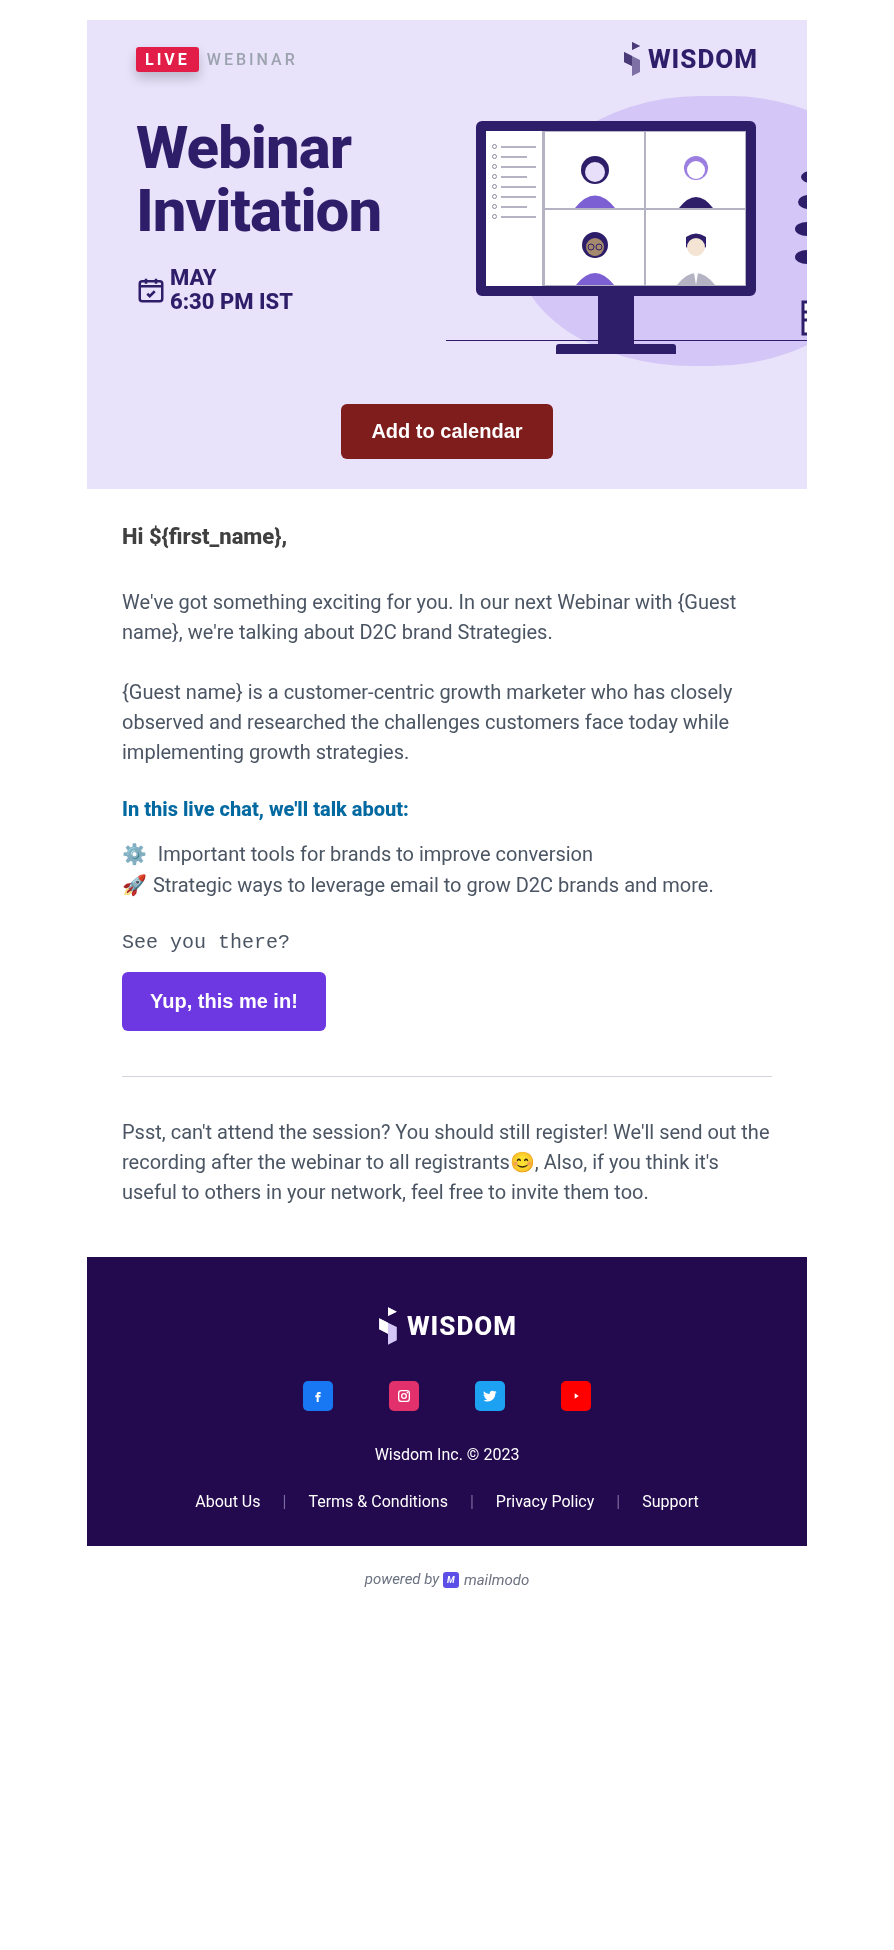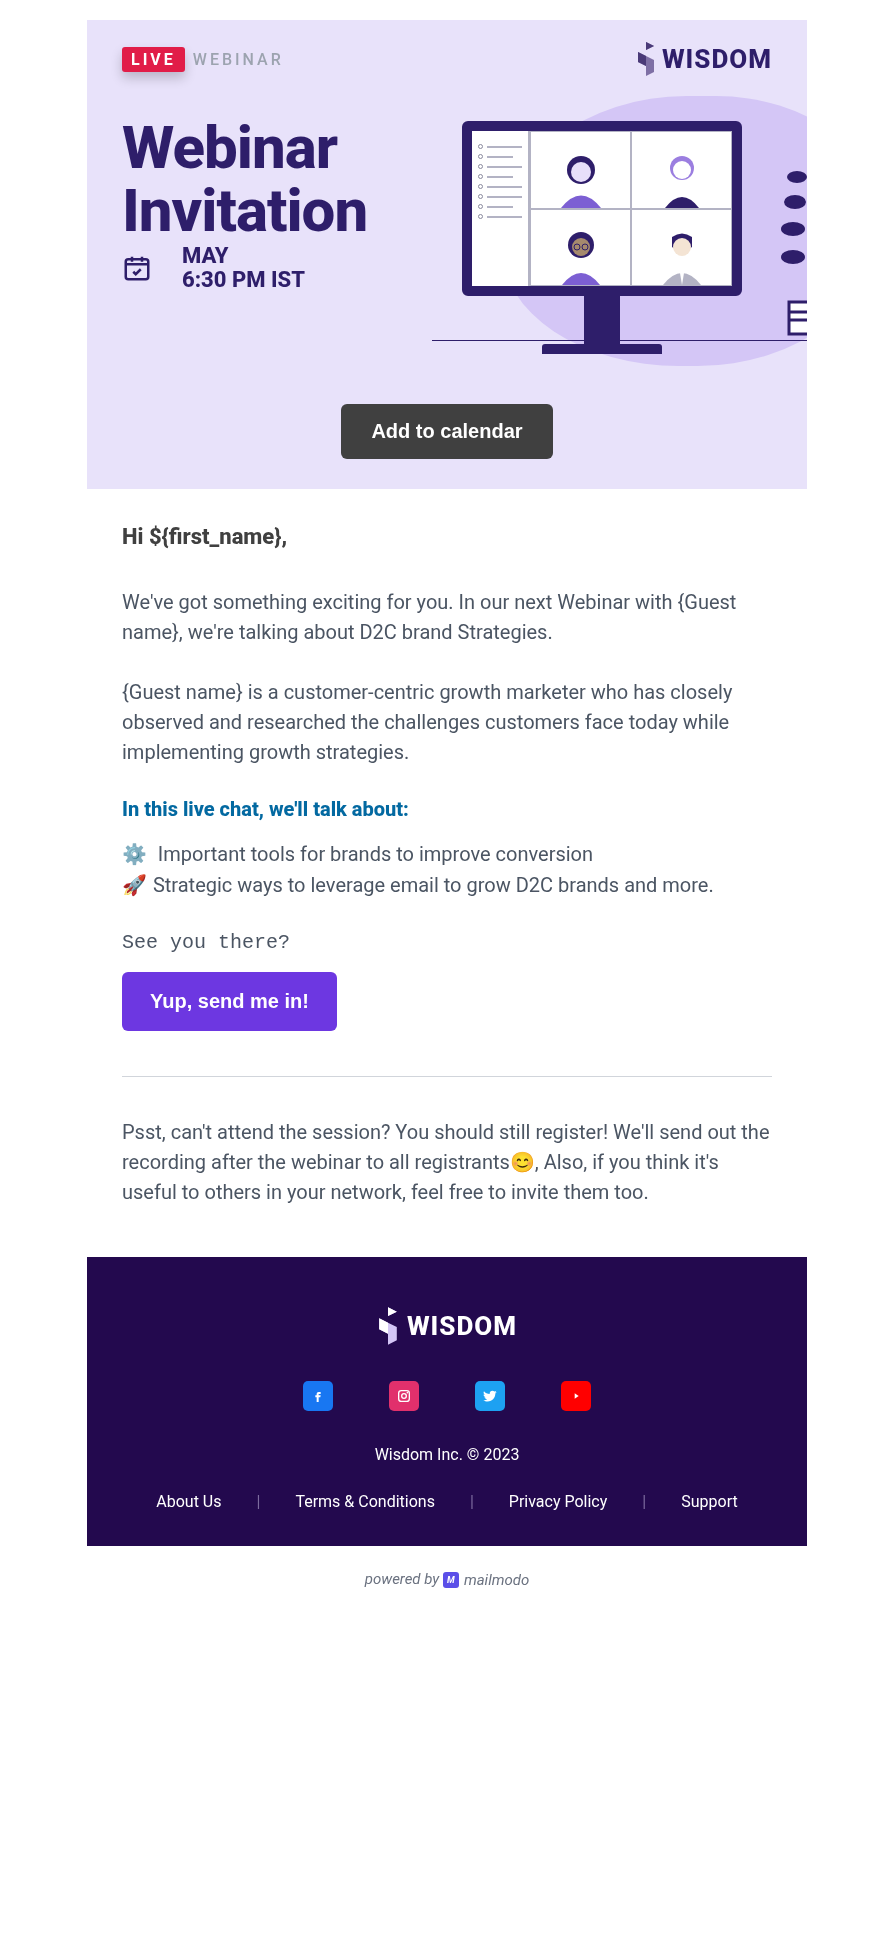--- a/index.html
+++ b/index.html
@@ -6,33 +6,33 @@
   body {
     font-family: -apple-system, BlinkMacSystemFont, "Segoe UI", Roboto, Helvetica, Arial, sans-serif;
     background: #ffffff;
     width: 894px;
     margin: 0 auto;
   }
   .frame { width: 894px; background:#fff; padding: 20px 0 60px; }
   .email { width: 720px; margin: 0 auto; background:#fff; }
 
   
-  .hero { background:#E8E2FA; padding: 22px 35px 0; position:relative; overflow:hidden; }
+  .hero { background:#E8E2FA; padding: 22px 49px 0; position:relative; overflow:hidden; }
   .hero-top { display:flex; justify-content:space-between; align-items:center; margin-bottom: 40px;}
   .live-wrap { display:flex; align-items:center; gap:8px; }
   .live-badge { background:#E11D48; color:#fff; font-size:16px; font-weight:700; letter-spacing:3px; padding:3px 9px; border-radius:3px; box-shadow:0 6px 12px rgba(0,0,0,0.2);}
   .webinar-label { color:#9CA3AF; font-size:16px; letter-spacing:3px; font-weight:500;}
   .brand { display:flex; align-items:center; gap:6px; }
   .brand-text { color:#2E1E6A; font-weight:800; font-size:26px; letter-spacing:1px;}
   .brand svg { width:20px; height:34px; }
 
   .hero-main { display:flex; justify-content:space-between; align-items:flex-start; min-height:260px;}
   .hero-left { flex:0 0 330px; }
   .title { color:#2E1E6A; font-size:60px; line-height:1.05; font-weight:800; letter-spacing:-1px;}
-  .date-row { display:flex; align-items:center; gap:30px; margin-top:2px;}
+  .date-row { display:flex; align-items:center; gap:4px; margin-top:24px;}
   .date-row svg { width:30px; height:30px; }
   .date-text { color:#2E1E6A; font-size:22px; font-weight:800; line-height:1.1;}
 
   .hero-illus { flex:0 0 370px; position:relative; height:250px;}
   .blob { position:absolute; right:-60px; top:-20px; width:380px; height:270px; background:#D4C6F6; border-radius:50% 45% 50% 48% / 55% 48% 55% 45%; }
   .ground { position:absolute; bottom:25px; left:-20px; right:-40px; height:1px; background:#2E1E6A; }
   .plant { position:absolute; right:-35px; bottom:25px; width:90px;}
   .plant svg { width:90px; height:200px; }
   .monitor { position:absolute; left:10px; top:5px; width:280px; }
   .screen { width:280px; height:175px; background:#fff; border:10px solid #2E1E6A; border-radius:6px; display:flex;}
@@ -41,21 +41,21 @@
   .scr-side .dot { width:5px; height:5px; border:1px solid #8A8A9E; border-radius:50%;}
   .scr-side .line { height:2px; background:#B3B3C4; flex:1;}
   .scr-side .line.s { width:60%; flex:none;}
   .scr-grid { flex:1; display:grid; grid-template-columns:1fr 1fr; grid-template-rows:1fr 1fr;}
   .cell { border:1px solid #B3B3C4; position:relative; overflow:hidden; display:flex; align-items:flex-end; justify-content:center;}
   .person { width:70px; height:60px; }
   .stand { width:36px; height:48px; background:#2E1E6A; margin:0 auto;}
   .base { width:120px; height:10px; background:#2E1E6A; margin:0 auto; border-radius:3px 3px 0 0;}
 
   .cta-wrap { text-align:center; padding:28px 0 30px;}
-  .btn-primary { display:inline-block; background:#404040; color:#fff; font-size:20px; font-weight:700; padding:16px 30px; border-radius:6px; border:none; cursor:pointer;}
+  .btn-primary { display:inline-block; background:#7f1d1d; color:#fff; font-size:20px; font-weight:700; padding:16px 30px; border-radius:6px; border:none; cursor:pointer;}
 
   
   .body-section { padding: 35px 35px 50px; }
   .greeting { font-size:22px; font-weight:800; color:#404040; margin-bottom:38px;}
   .para { font-size:20px; line-height:1.5; color:#4B5563; margin-bottom:30px;}
   .subhead { font-size:20px; font-weight:800; color:#0369a1; margin-bottom:18px;}
   .bullet { font-size:20px; line-height:1.55; color:#4B5563;}
   .bullet span.emoji { margin-right:6px;}
   .closing { font-size:20px; color:#4B5563; margin:30px 0 18px;font-family:Liberation Mono, monospace;}
   .btn-secondary { display:inline-block; background:#6D37E1; color:#fff; font-size:20px; font-weight:700; padding:18px 28px; border-radius:6px; border:none; cursor:pointer;}
@@ -68,21 +68,21 @@
   .footer-brand { display:flex; align-items:center; justify-content:center; gap:8px; margin-bottom:36px;}
   .footer-brand svg { width:22px; height:38px;}
   .socials { display:flex; justify-content:center; gap:56px; margin-bottom:34px;}
   .social { width:30px; height:30px; border-radius:5px; display:flex; align-items:center; justify-content:center; cursor:pointer;}
   .social.fb { background:#1877F2;}
   .social.ig { background:#E1306C;}
   .social.tw { background:#1DA1F2;}
   .social.yt { background:#FF0000;}
   .social svg { width:16px; height:16px; fill:#fff;}
   .copyright { font-size:16px; margin-bottom:28px;}
-  .footer-links { display:flex; justify-content:center; align-items:center; gap:35px; font-size:16px; flex-wrap:wrap;}
+  .footer-links { display:flex; justify-content:center; align-items:center; gap:22px; font-size:16px; flex-wrap:wrap;}
   .footer-links a { color:#fff; text-decoration:none; cursor:pointer;}
   .footer-links .sep { color:#7C6B9E;}
   
   .powered { text-align:center; padding:24px 0 6px; font-size:15px; color:#6B7280;font-style:italic;}
   .powered .m { display:inline-flex; align-items:center; gap:5px; vertical-align:middle;}
   .m-icon { width:16px; height:16px; background:#5B4FE8; border-radius:3px; display:inline-flex; align-items:center; justify-content:center;}
   .m-icon span { color:#fff; font-size:9px; font-weight:bold;}
   .unsub { text-align:center; font-size:14px; color:#9CA3AF; text-decoration:underline; cursor:pointer; margin-top:8px;}
 </style>
 </head>
@@ -224,21 +224,21 @@
   </div>
 
   <div class="body-section">
     <div class="greeting">Hi ${first_name},</div>
     <p class="para">We've got something exciting for you. In our next Webinar with {Guest name}, we're talking about D2C brand Strategies.</p>
     <p class="para">{Guest name} is a customer-centric growth marketer who has closely observed and researched the challenges customers face today while implementing growth strategies.</p>
     <div class="subhead">In this live chat, we'll talk about:</div>
     <div class="bullet"><span class="emoji">⚙️</span><span> Important tools for brands to improve conversion</span></div>
     <div class="bullet"><span class="emoji">🚀</span><span>Strategic ways to leverage email to grow D2C brands and more.</span></div>
     <div class="closing">See you there?</div>
-    <button class="btn-secondary">Yup, send me in!</button>
+    <button class="btn-secondary">Yup, this me in!</button>
     <hr class="divider">
     <p class="ps">Psst, can't attend the session? You should still register! We'll send out the recording after the webinar to all registrants😊, Also, if you think it's useful to others in your network, feel free to invite them too.</p>
   </div>
 
   <div class="footer">
     <div class="footer-brand">
       <svg viewBox="0 0 20 34">
         <path d="M10 0 L10 14 L2 10 L2 20 L10 24 L10 34 L18 30 L18 18 L10 14 L10 8 L18 4 Z" fill="#D4C6F6"></path>
         <path d="M10 0 L18 4 L10 8 Z" fill="#fff"></path>
         <path d="M2 10 L10 14 L10 24 L2 20 Z" fill="#fff"></path>

